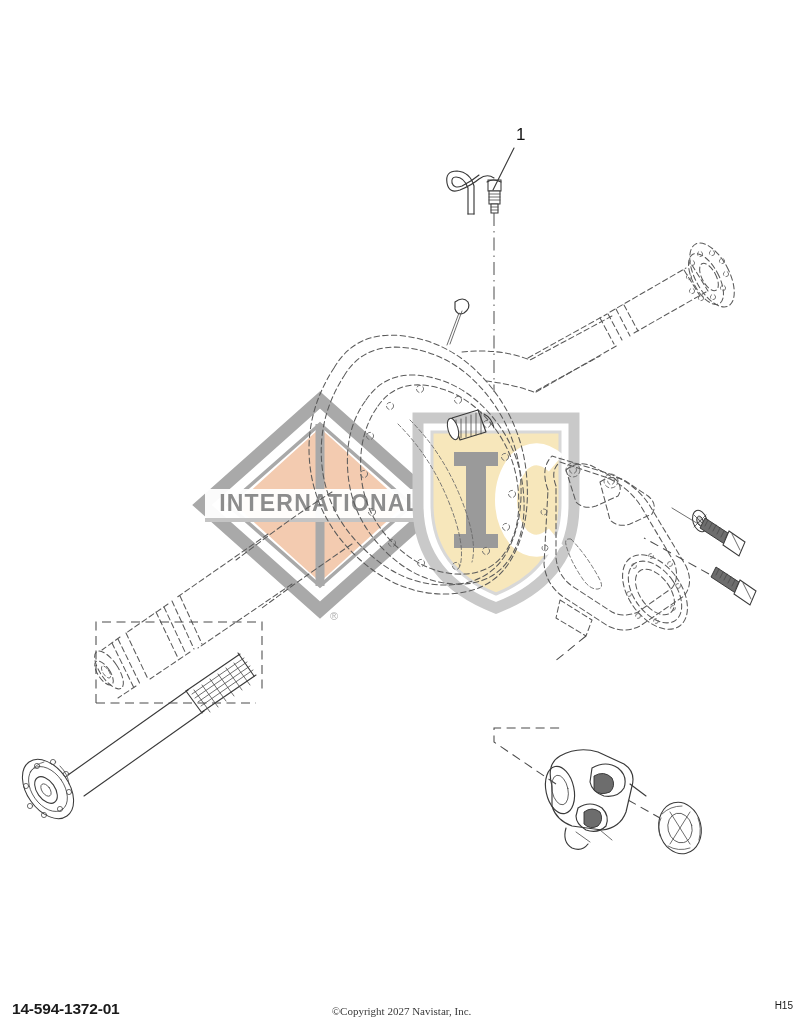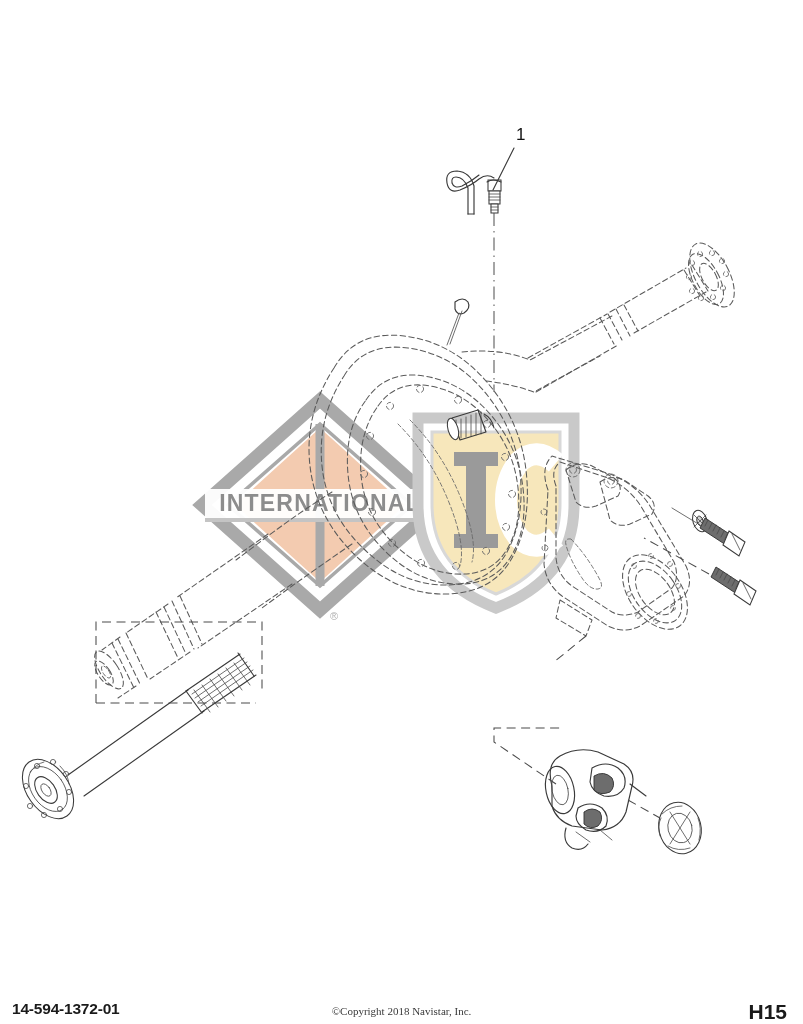--- a/index.html
+++ b/index.html
@@ -81,25 +81,25 @@
     right: 0;
     top: 45px;
     text-align: center;
     font-family: "Liberation Serif", serif;
     font-size: 11px;
     color: #3a3a3a;
     white-space: nowrap;
   }
   #footer-page-code {
     position: absolute;
-    right: 16px;
+    right: 10px;
     top: 40px;
     font-family: "Liberation Sans", sans-serif;
-    font-size: 21px;
-    font-weight: 700;
+    font-size: 10px;
+    font-weight: 400;
     color: #1a1a1a;
     white-space: nowrap;
   }
 </style>
 </head>
 <body>
 
 <div id="page">
 
   <div id="drawing-area">
@@ -443,17 +443,17 @@
         <path class="lead" d="M586 636 L554 662"></path>
       </g>
     </svg>
 
     <div class="callout-label" id="callout-1">1</div>
 
   </div>
 
   <div id="footer">
     <div id="footer-part-number">14-594-1372-01</div>
-    <div id="footer-copyright">©Copyright 2018 Navistar, Inc.</div>
+    <div id="footer-copyright">©Copyright 2027 Navistar, Inc.</div>
     <div id="footer-page-code">H15</div>
   </div>
 
 </div>
 
 </body></html>

